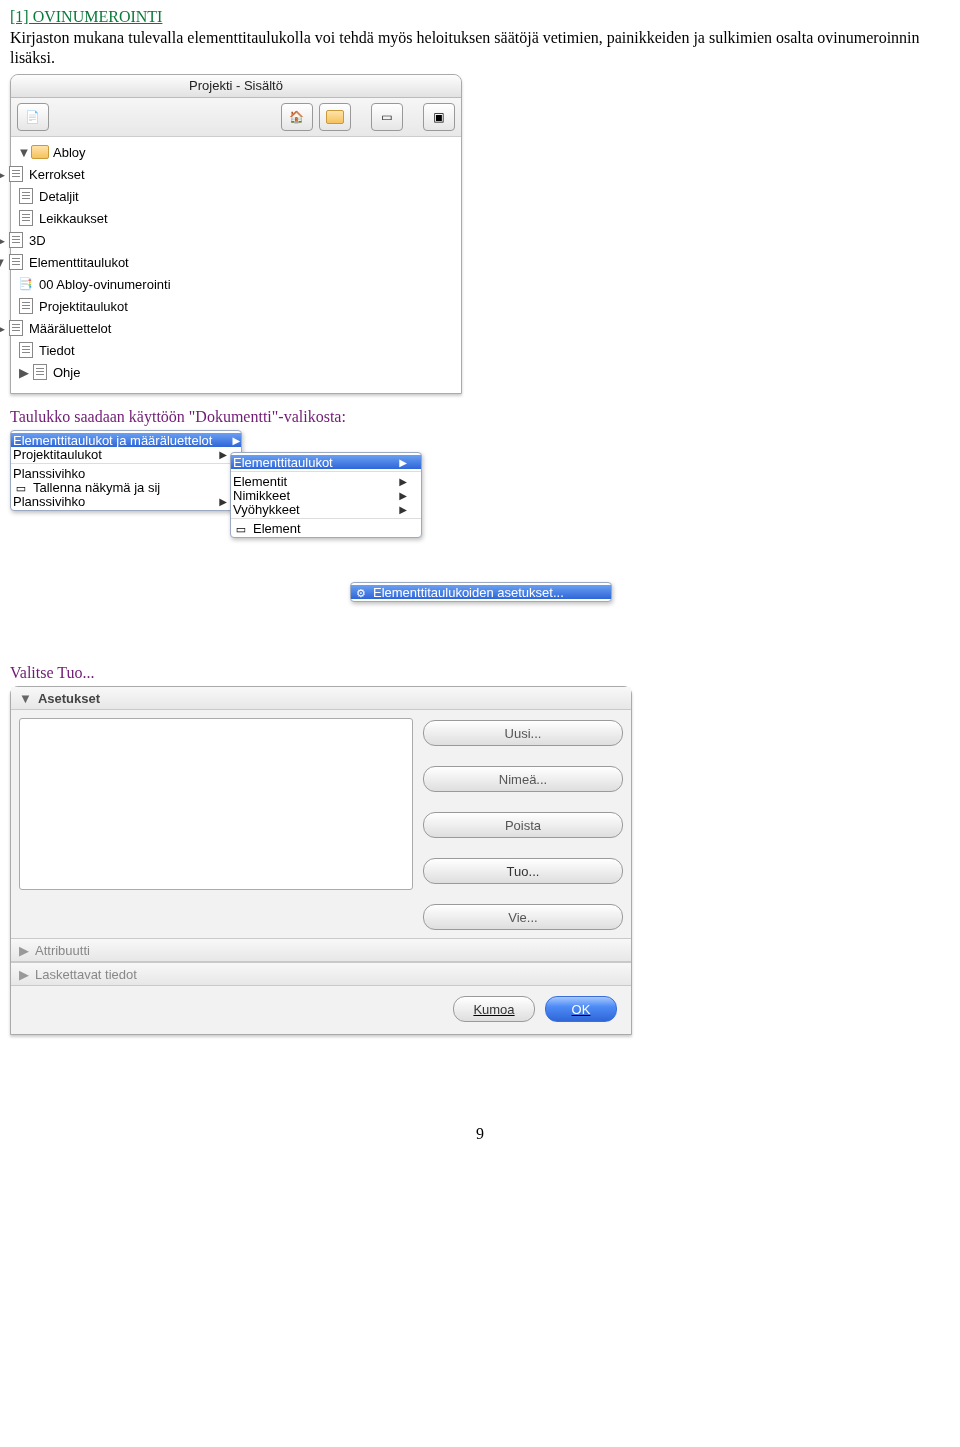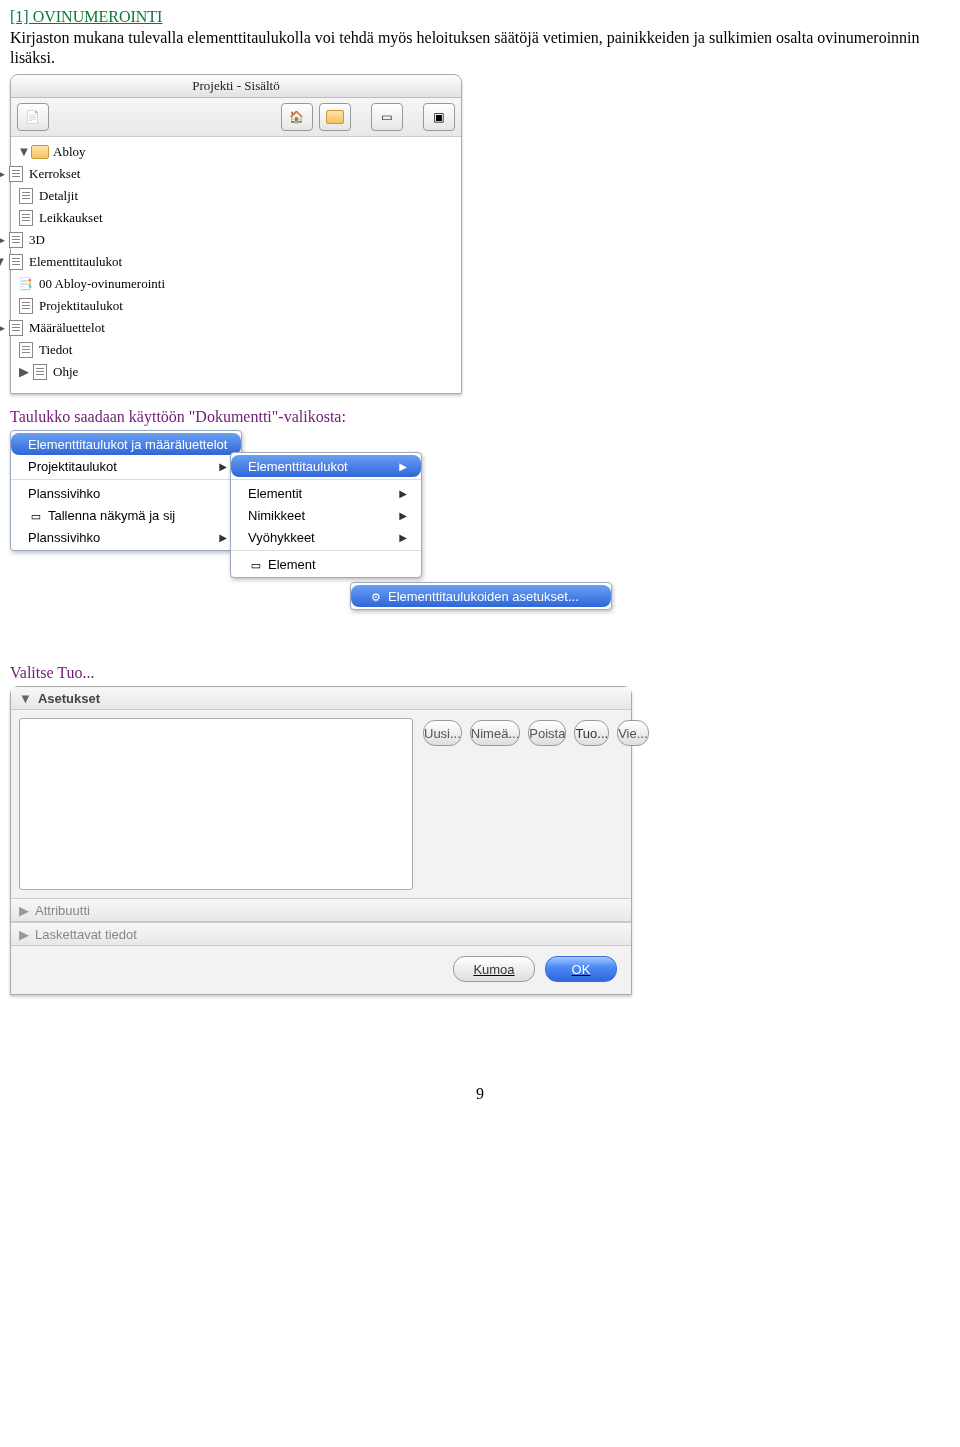--- a/index.html
+++ b/index.html
@@ -34,21 +34,21 @@
     margin-top: 90px;
   }
 
   
   .panel1 {
     width: 450px;
     border: 1px solid #aaa;
     border-radius: 8px 8px 0 0;
     background: linear-gradient(#f7f7f7,#eaeaea);
     box-shadow: 0 2px 3px rgba(0,0,0,.2);
-    font-family: Liberation Serif, serif;
+    font-family: Liberation Sans, sans-serif;
     font-size: 13px;
     margin-bottom: 4px;
   }
   .panel1 .titlebar {
     text-align: center;
     height: 22px;
     line-height: 22px;
     font-size: 13px;
     color: #222;
     background: linear-gradient(#fdfdfd,#e2e2e2);
@@ -107,27 +107,26 @@
   }
   .menu {
     position: absolute;
     background: #fff;
     border: 1px solid #9ba9c2;
     border-radius: 4px;
     box-shadow: 1px 2px 4px rgba(0,0,0,.25);
     padding: 2px 0;
   }
   .menu .mi {
-    height: 22px;
+    height: 14px;
     display: flex;
     align-items: center;
     justify-content: space-between;
-    padding: 0 14px 0 17px;
+    padding: 0 14px 0 2px;
     white-space: nowrap;
-    border-radius: 8px;
   }
   .menu .mi.sel {
     background: linear-gradient(#6aa0f2,#2f66d8);
     color: #fff;
   }
   .menu .sep {
     border-top: 1px solid #ddd;
     margin: 2px 0;
   }
   .subarrow { font-size:10px; color:#333; margin-left:20px;}
@@ -171,21 +170,21 @@
   }
   .panel3 .listbox {
     flex:1;
     height:170px;
     background:#fff;
     border:1px solid #aaa;
     border-radius:3px;
   }
   .panel3 .btncol {
     width:200px;
-    display:flex;gap:8px;
+    display:flex;flex-direction:column;gap:20px;
     padding-top:2px;
   }
   .aquabtn {
     height:24px;
     border:1px solid #9a9a9a;
     border-radius:12px;
     background: linear-gradient(#fff,#dedede);
     color:#555;
     display:flex;align-items:center;justify-content:center;
     font-size:13px;

